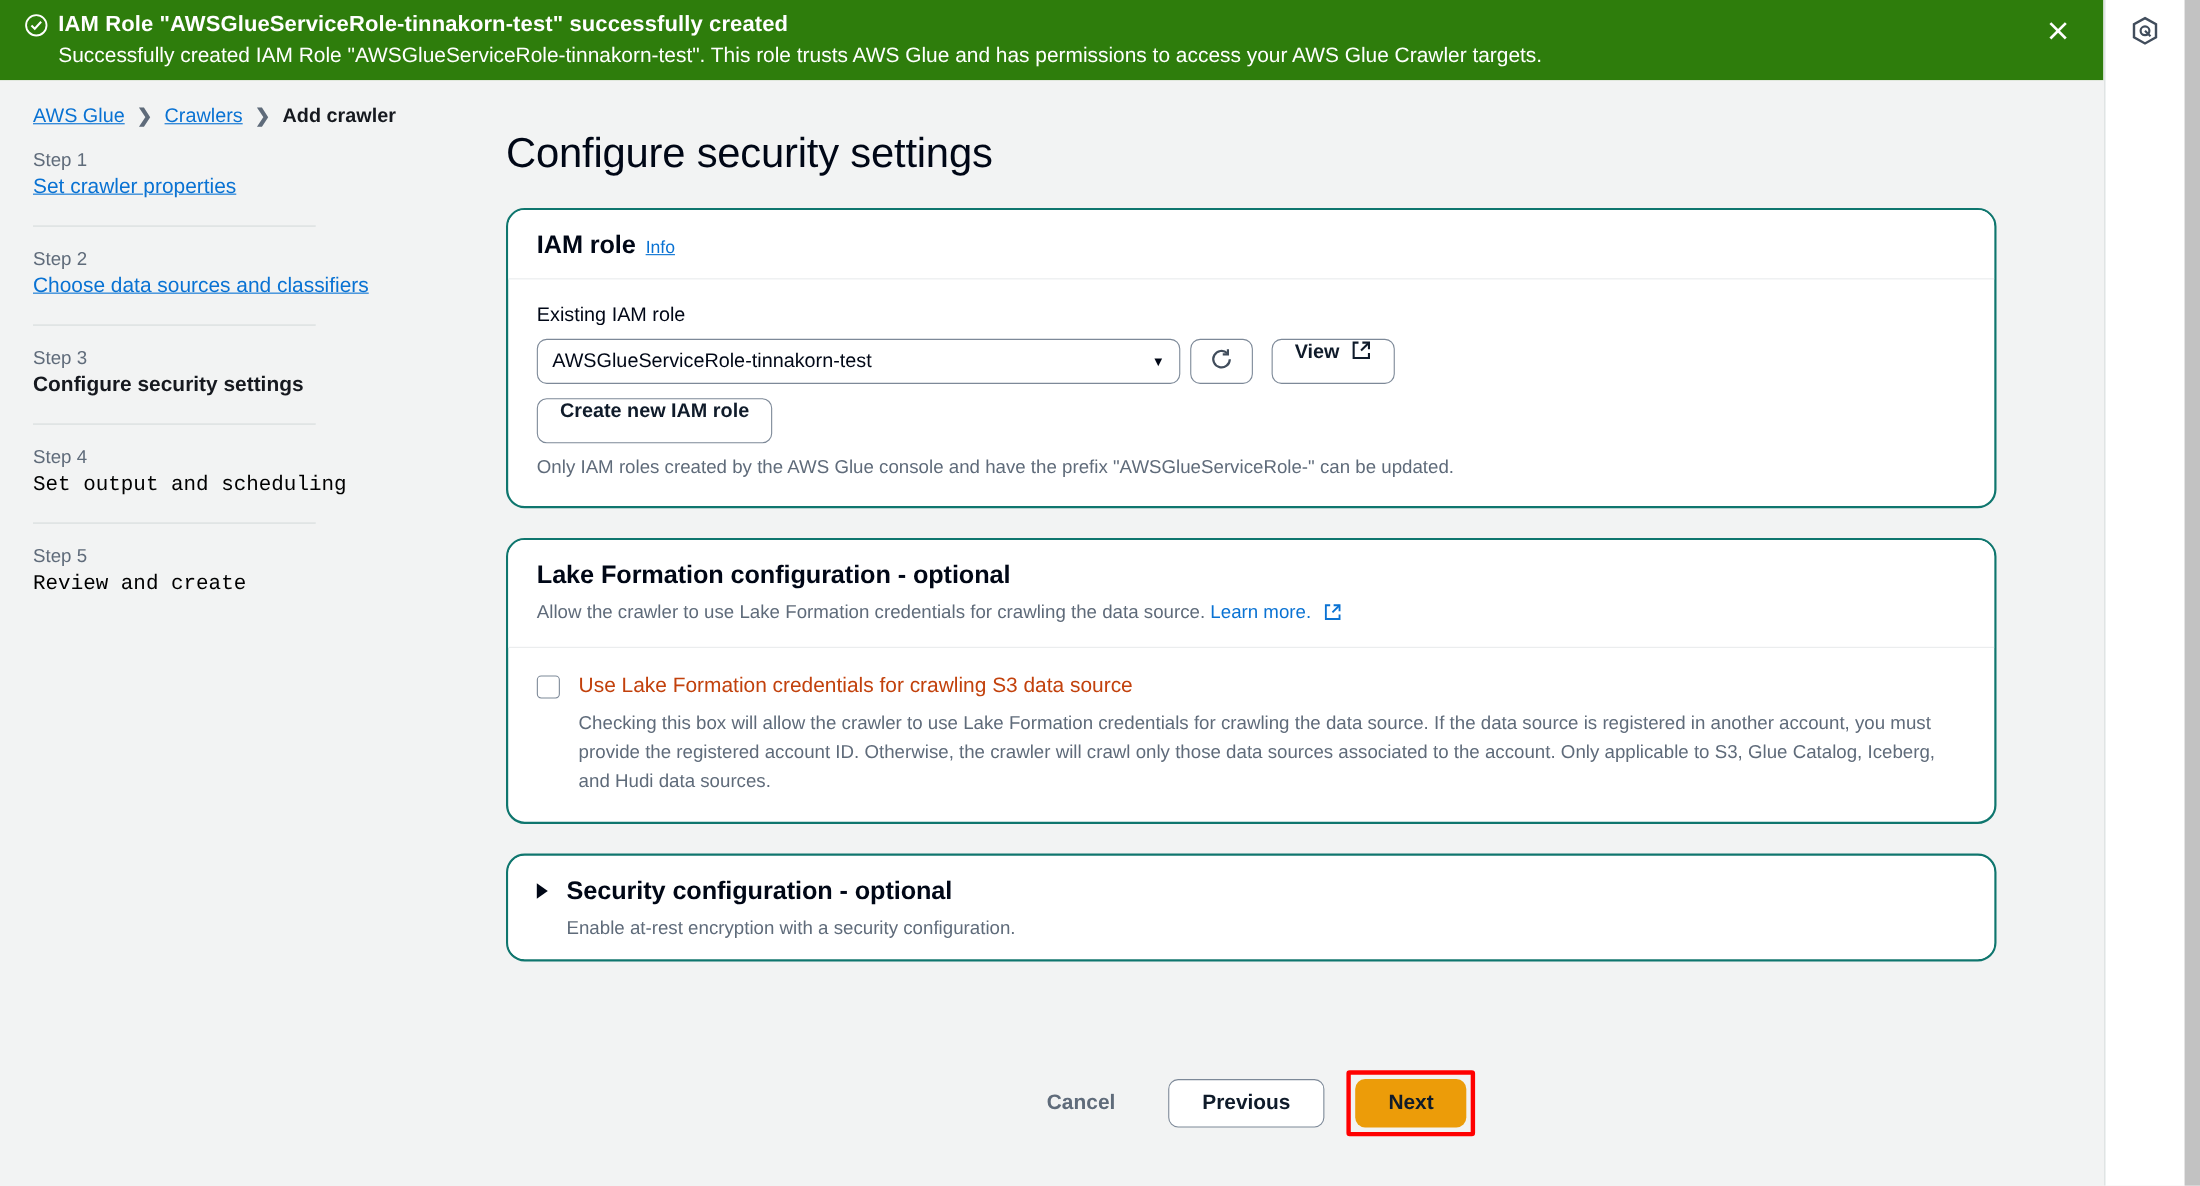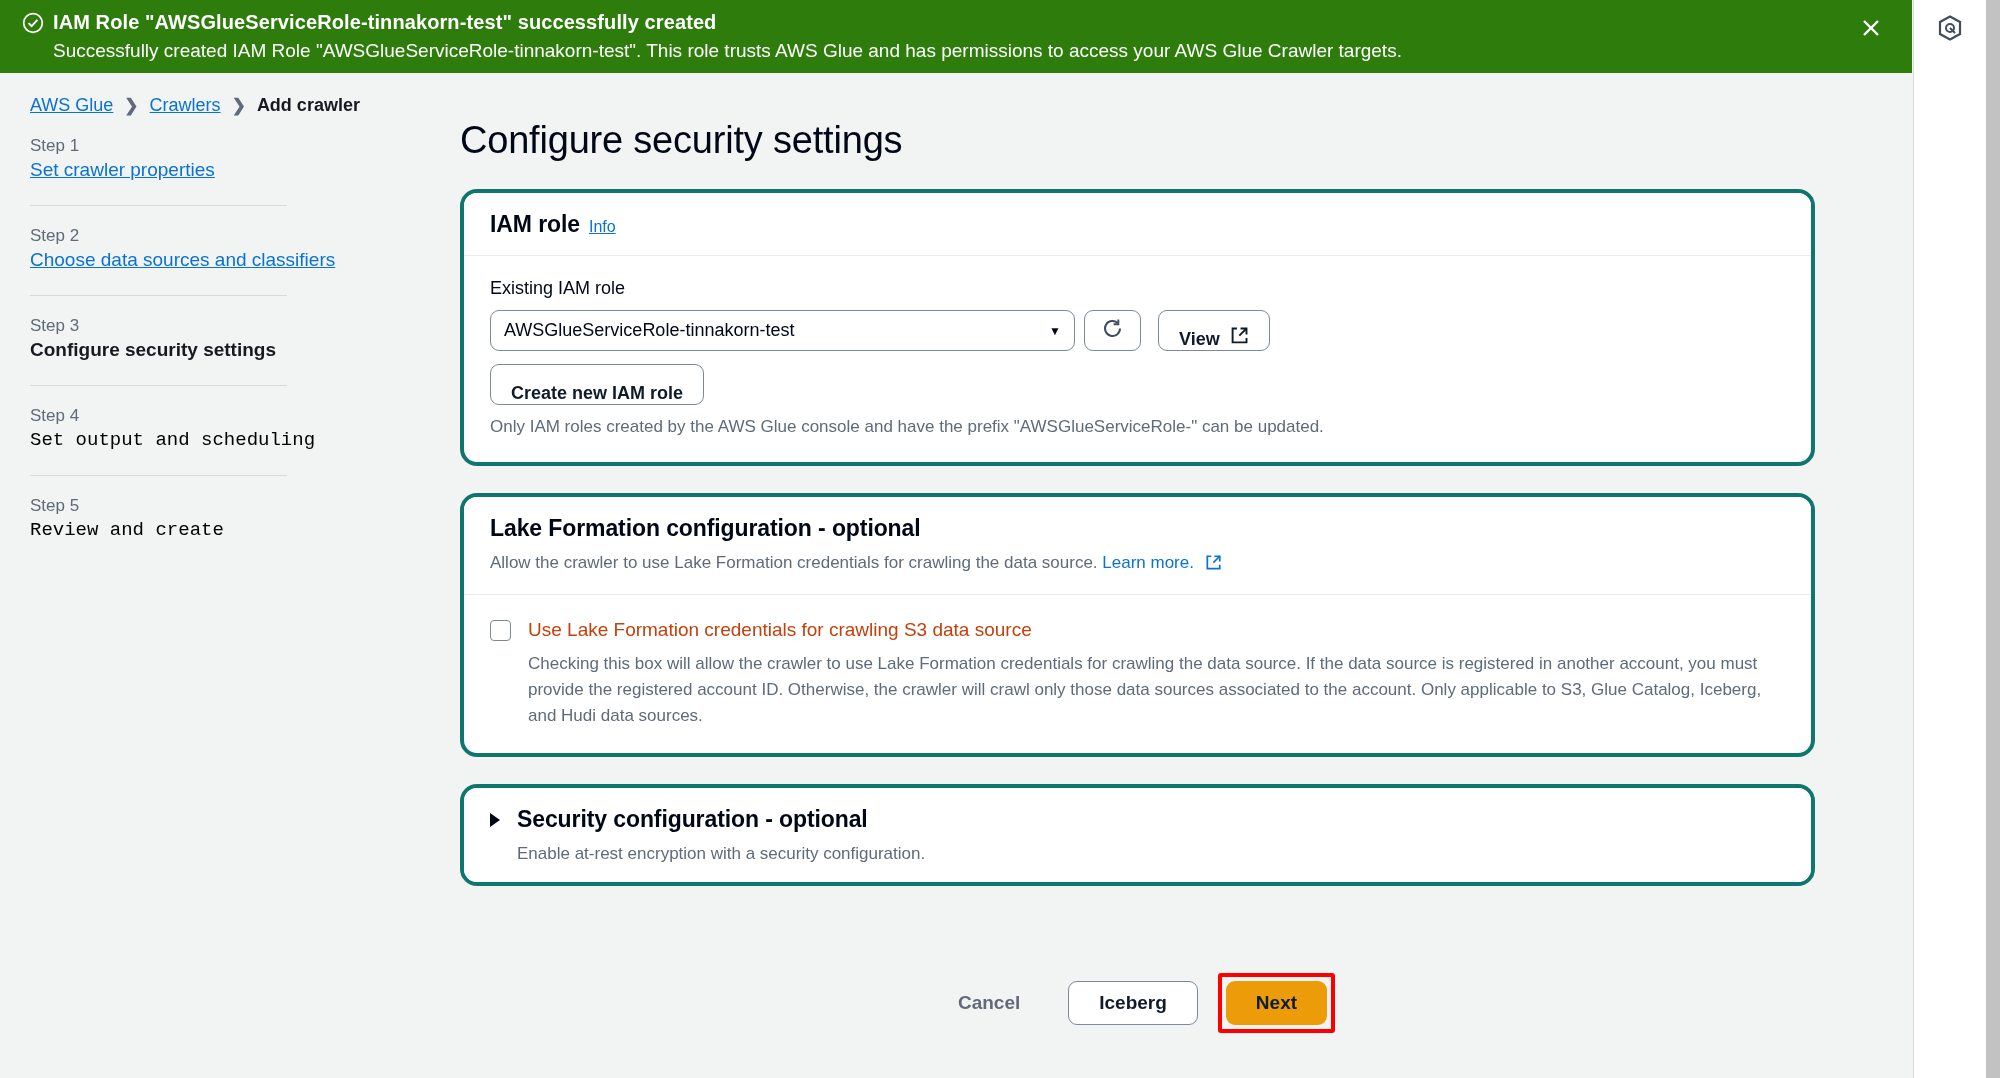--- a/index.html
+++ b/index.html
@@ -76,21 +76,21 @@
   .step-div { height: 1px; background: #d5dbdb; margin: 22px 0 19px 0; width: 257px; }
 
   
   .main { position: absolute; left: 460px; top: 45px; width: 1355px; }
   .page-title {
     font-size: 38px; font-weight: 400; color: #000716; line-height: 44px;
     letter-spacing: -.2px;
   }
 
   .card {
-    background: #ffffff; border: 4px solid #0f766e; border-radius: 17px;
+    background: #ffffff; border: 2px solid #0f766e; border-radius: 17px;
     margin-top: 27px; overflow: hidden;
   }
   .card-head {
     padding: 18px 26px 17px 26px;
     border-bottom: 1px solid #e9ebed;
     background: #ffffff;
   }
   .card-head.nosep { border-bottom: none; }
   .card-title {
     font-size: 23px; font-weight: bold; color: #000716; display: inline;
@@ -115,21 +115,21 @@
     justify-content: space-between;
   }
   .caret { font-size: 12px; color: #000716; margin-left: 10px; }
   .icon-btn {
     width: 57px; height: 41px; border: 1px solid #7d8998; border-radius: 9px;
     background: #ffffff; margin-left: 9px; display: flex;
     align-items: center; justify-content: center; cursor: pointer;
   }
   .btn {
     height: 41px; border: 1px solid #7d8998; border-radius: 9px;
-    background: #ffffff; display: inline-flex; align-items: flex-end;
+    background: #ffffff; display: inline-flex; align-items: flex-start;
     justify-content: center; padding: 0 20px;
     font-size: 18px; font-weight: bold; color: #0f1b2a; cursor: pointer;
     white-space: nowrap;
   }
   .btn.view { margin-left: 17px; gap: 10px; }
   .btn-row2 { display: flex; margin-top: 13px; gap: 13px; }
   .hint { font-size: 17px; color: #5f6b7a; margin-top: 11px; line-height: 22px; }
 
   .check-row { display: flex; align-items: flex-start; }
   .checkbox {
@@ -321,20 +321,20 @@
               <span class="card-title">Security configuration - </span><span class="card-title opt">optional</span>
             </span>
           </div>
           <div class="card-sub" style="margin-left:27px;">Enable at-rest encryption with a security configuration.</div>
         </div>
       </div>
     </div>
 
     <div class="footer">
       <span class="link-btn">Cancel</span>
-      <span class="btn-prev">Iceberg</span>
+      <span class="btn-prev">Previous</span>
       <span class="next-wrap">
         <span class="btn-next">Next</span>
       </span>
     </div>
 
   </div>
 </div>
 
 </body></html>

